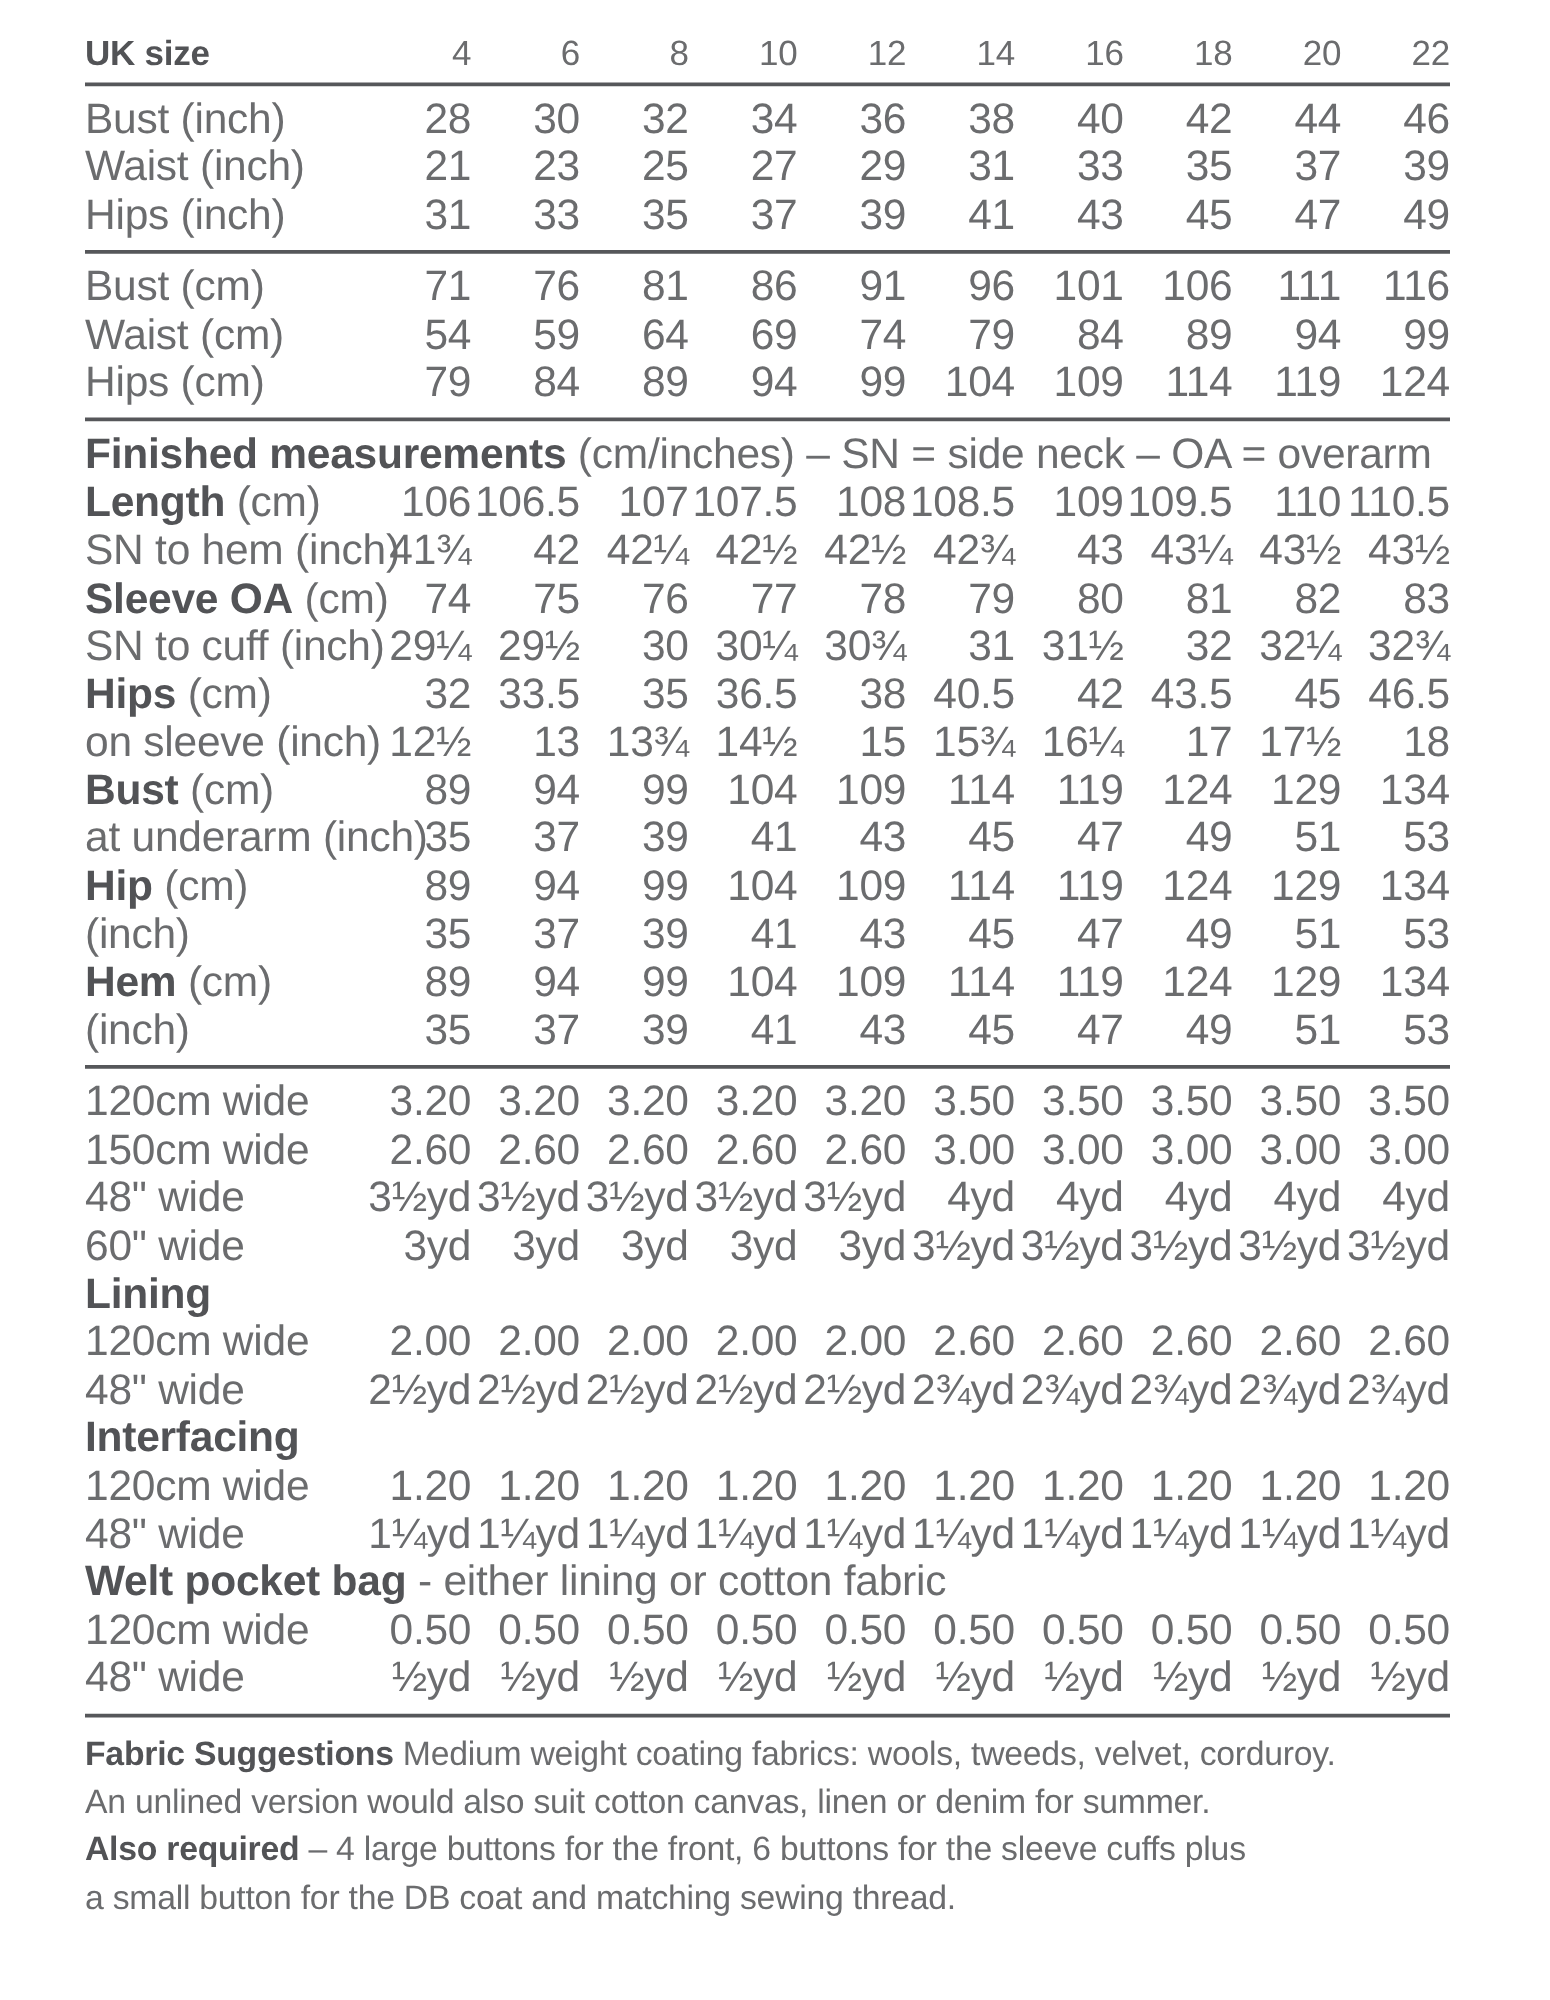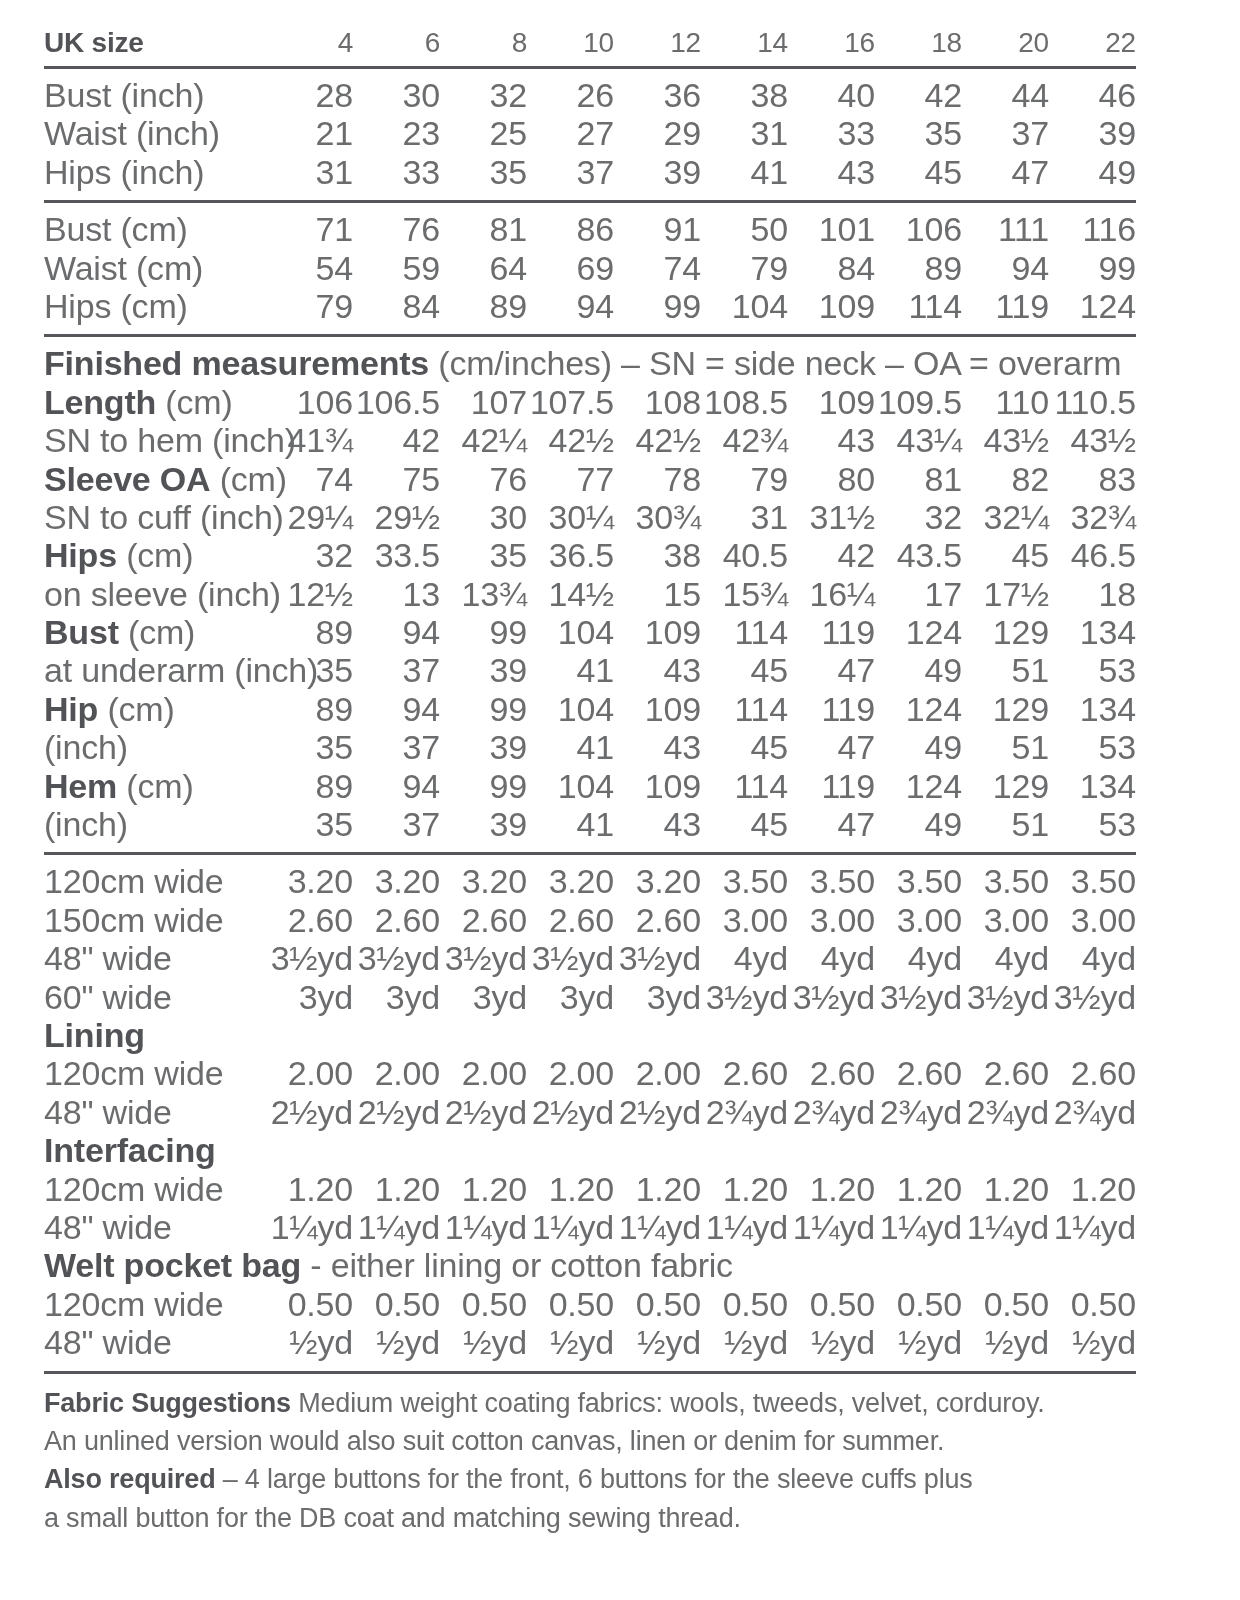--- a/index.html
+++ b/index.html
@@ -13,21 +13,21 @@
   body{
     width:1240px;height:1600px;
     background:var(--bg);
     color:var(--text);
     font-family:"Liberation Sans","DejaVu Sans",sans-serif;
     letter-spacing:-0.2px;
     overflow:hidden;
   }
   .sheet{
     width:1092px;
-    margin-left:44px;
+    margin-left:68px;
     padding-top:20px;
   }
   .row{
     display:grid;
     grid-template-columns:222px repeat(10, 87px);
     height:38.4px;
     align-items:center;
     font-size:34px;
   }
   .row .num{
@@ -86,21 +86,21 @@
         <div class="num">22</div>
       </div>
   </div>
 
   <div class="section" id="sec-inch">
       <div class="row">
         <div class="label"><span>Bust (inch)</span></div>
         <div class="num">28</div>
         <div class="num">30</div>
         <div class="num">32</div>
-        <div class="num">26</div>
+        <div class="num">34</div>
         <div class="num">36</div>
         <div class="num">38</div>
         <div class="num">40</div>
         <div class="num">42</div>
         <div class="num">44</div>
         <div class="num">46</div>
       </div>
       <div class="row">
         <div class="label"><span>Waist (inch)</span></div>
         <div class="num">21</div>
@@ -130,21 +130,21 @@
     </div>
 
   <div class="section" id="sec-cm">
       <div class="row">
         <div class="label"><span>Bust (cm)</span></div>
         <div class="num">71</div>
         <div class="num">76</div>
         <div class="num">81</div>
         <div class="num">86</div>
         <div class="num">91</div>
-        <div class="num">50</div>
+        <div class="num">96</div>
         <div class="num">101</div>
         <div class="num">106</div>
         <div class="num">111</div>
         <div class="num">116</div>
       </div>
       <div class="row">
         <div class="label"><span>Waist (cm)</span></div>
         <div class="num">54</div>
         <div class="num">59</div>
         <div class="num">64</div>

